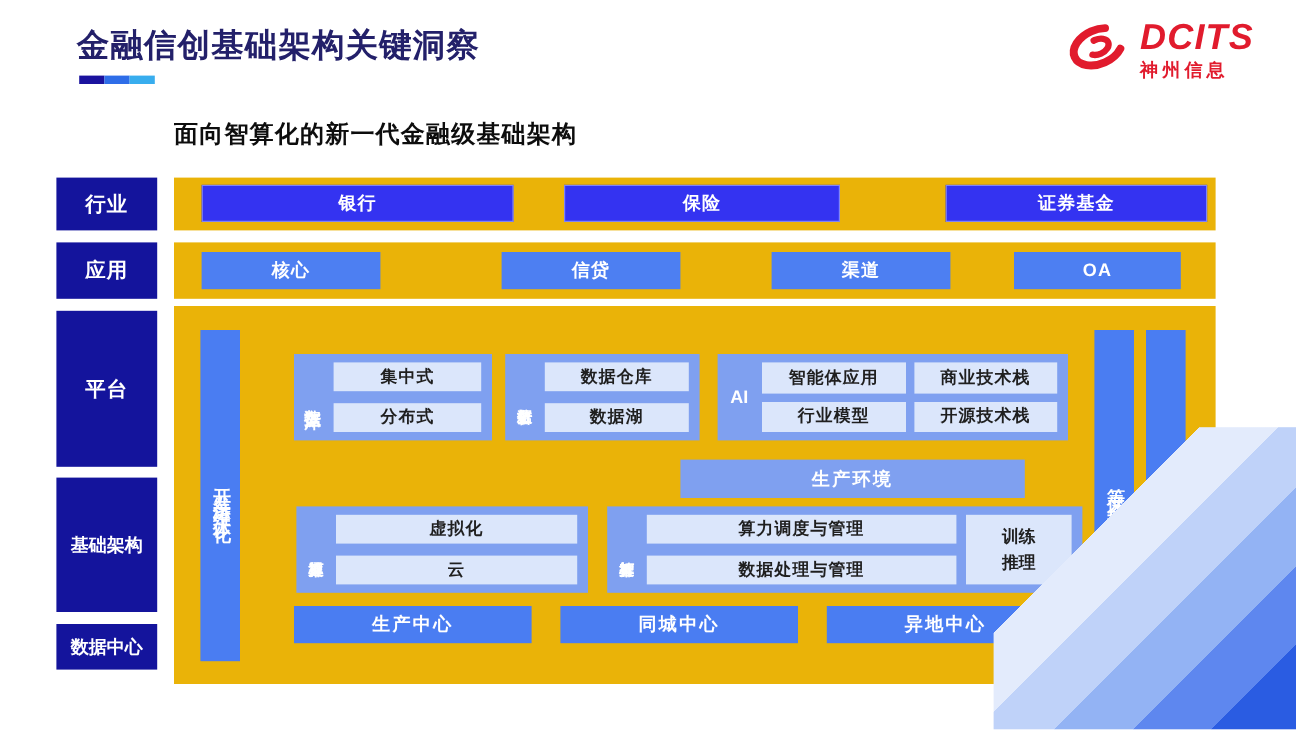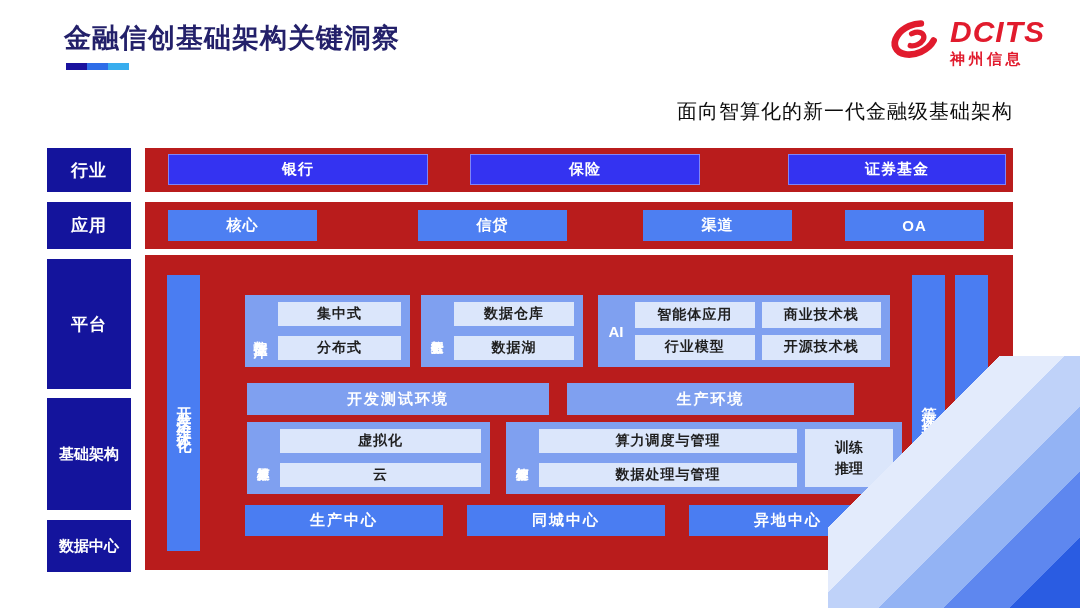--- a/index.html
+++ b/index.html
@@ -20,34 +20,34 @@
   .seg1{background:#1A129E;}
   .seg2{background:#2E6DE8;}
   .seg3{background:#38ADEE;}
 
   .logo{left:888px;top:16px;display:flex;align-items:center;gap:8px;}
   .logo-texts{display:flex;flex-direction:column;line-height:1.05;}
   .logo-brand{font-size:30px;font-weight:bold;font-style:italic;color:#E11B2D;letter-spacing:1px;}
   .logo-company{font-size:15px;font-weight:bold;color:#E11B2D;letter-spacing:3.5px;margin-top:3px;}
 
   .subtitle{
-    left:145px;top:98px;width:868px;text-align:right;
-    font-size:20px;font-weight:normal;color:#0d0d0d;letter-spacing:1px;
+    left:145px;top:98px;width:868px;text-align:left;
+    font-size:20px;font-weight:bold;color:#0d0d0d;letter-spacing:1px;
   }
 
   
   .sidelabel{
     left:47px;width:84px;background:#14149C;color:#fff;font-weight:bold;
     font-size:17px;display:flex;align-items:center;justify-content:center;
     letter-spacing:1px;
   }
   .sidelabel.small{font-size:15px;letter-spacing:0;}
 
   
-  .band{left:145px;width:868px;background:#b91c1c;}
+  .band{left:145px;width:868px;background:#eab308;}
 
   .btn{
     position:absolute;display:flex;align-items:center;justify-content:center;
     color:#fff;font-weight:bold;font-size:15px;letter-spacing:1px;
   }
   .btn-industry{background:#3433F1;box-shadow:inset 0 0 0 1px rgba(190,200,250,.55);height:31px;top:6px;}
   .btn-app{background:#4D7FF2;height:31px;top:8px;}
 
   
   .vbar{
@@ -130,21 +130,21 @@
     <span class="logo-company">神州信息</span>
   </span>
 </div>
 
 <div class="abs subtitle">面向智算化的新一代金融级基础架构</div>
 
 <div class="abs sidelabel" style="top:148px;height:44px;">行业</div>
 <div class="abs sidelabel" style="top:202px;height:47px;">应用</div>
 <div class="abs sidelabel" style="top:259px;height:130px;">平台</div>
 <div class="abs sidelabel small" style="top:398px;height:112px;">基础架构</div>
-<div class="abs sidelabel small" style="top:520px;height:52px;">数据中心</div>
+<div class="abs sidelabel small" style="top:520px;height:38px;">数据中心</div>
 
 <div class="abs band" style="top:148px;height:44px;">
   <div class="btn btn-industry" style="left:23px;width:260px;">银行</div>
   <div class="btn btn-industry" style="left:325px;width:230px;">保险</div>
   <div class="btn btn-industry" style="left:630px;width:218px;margin-left:13px;">证券基金</div>
 </div>
 
 <div class="abs band" style="top:202px;height:47px;">
   <div class="btn btn-app" style="left:23px;width:149px;">核心</div>
   <div class="btn btn-app" style="left:273px;width:149px;">信贷</div>
@@ -177,21 +177,20 @@
   <div class="group" style="left:453px;top:40px;width:292px;height:72px;">
     <div class="hlabel">AI</div>
     <div class="boxgrid">
       <div class="inbox">智能体应用</div>
       <div class="inbox">商业技术栈</div>
       <div class="inbox">行业模型</div>
       <div class="inbox">开源技术栈</div>
     </div>
   </div>
 
-  <div class="envbar" style="left:102px;top:128px;width:302px;">开发测试环境</div>
   <div class="envbar" style="left:422px;top:128px;width:287px;">生产环境</div>
 
   <div class="group" style="left:102px;top:167px;width:243px;height:72px;">
     <div class="vlabel four">通算框架</div>
     <div class="boxcol">
       <div class="inbox">虚拟化</div>
       <div class="inbox">云</div>
     </div>
   </div>
 

